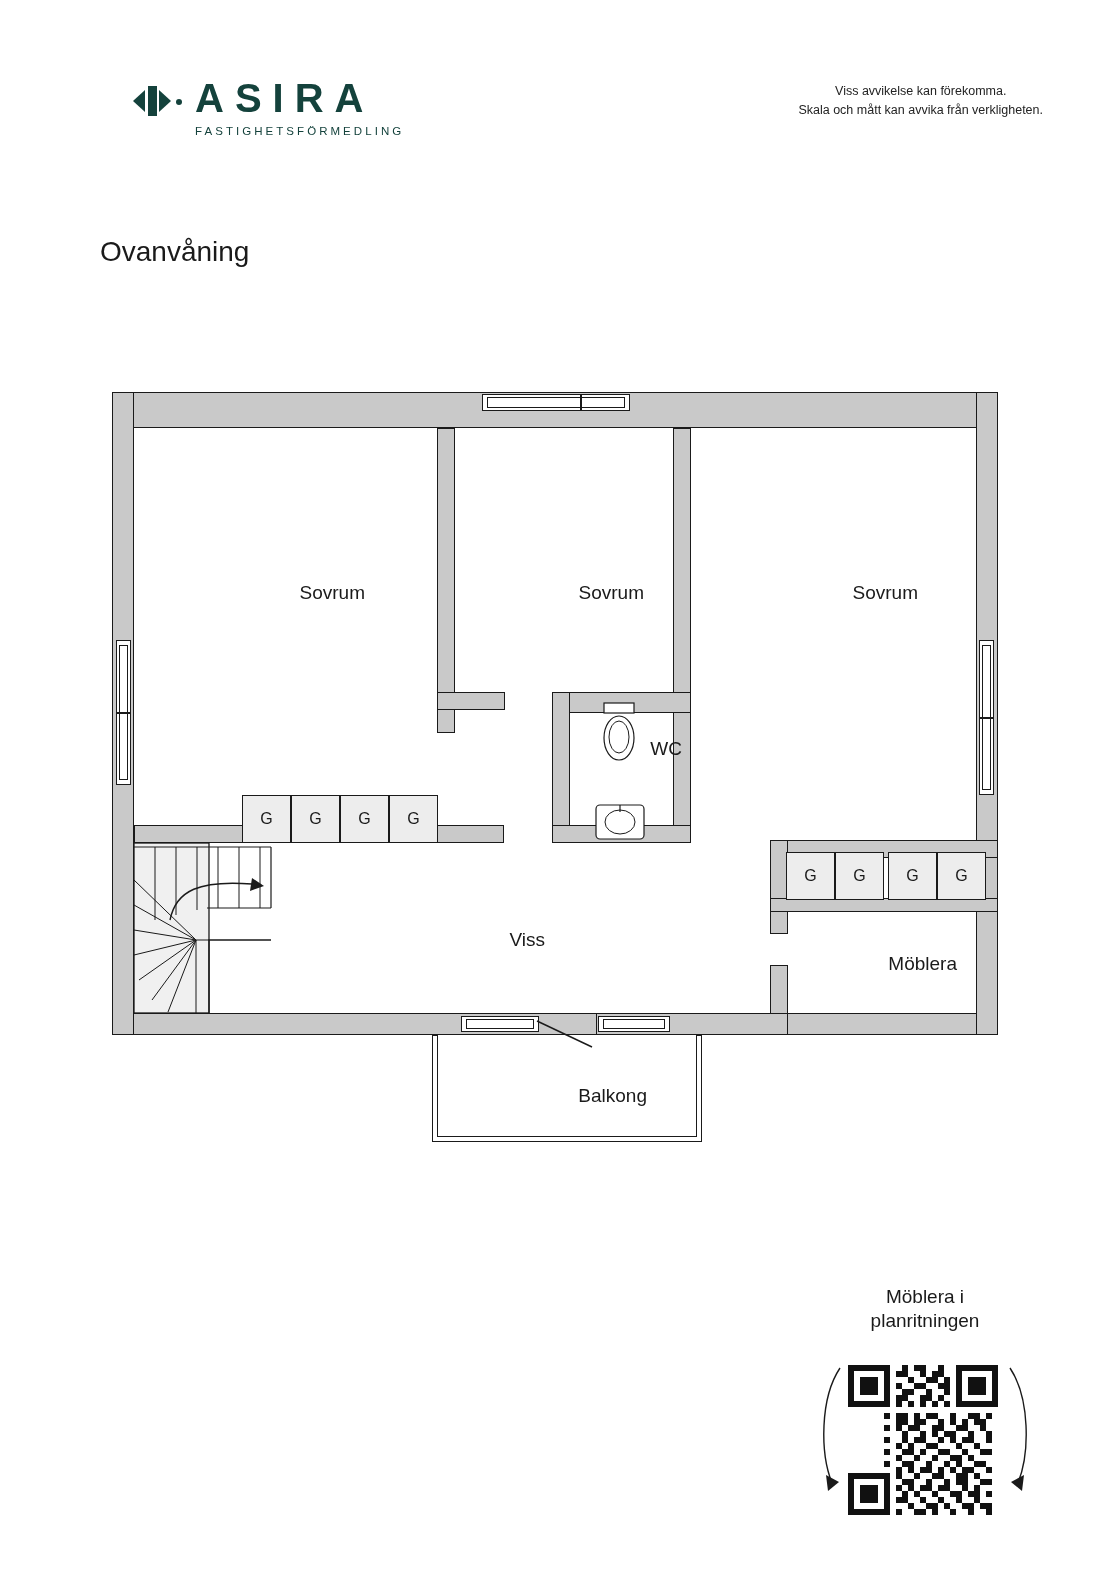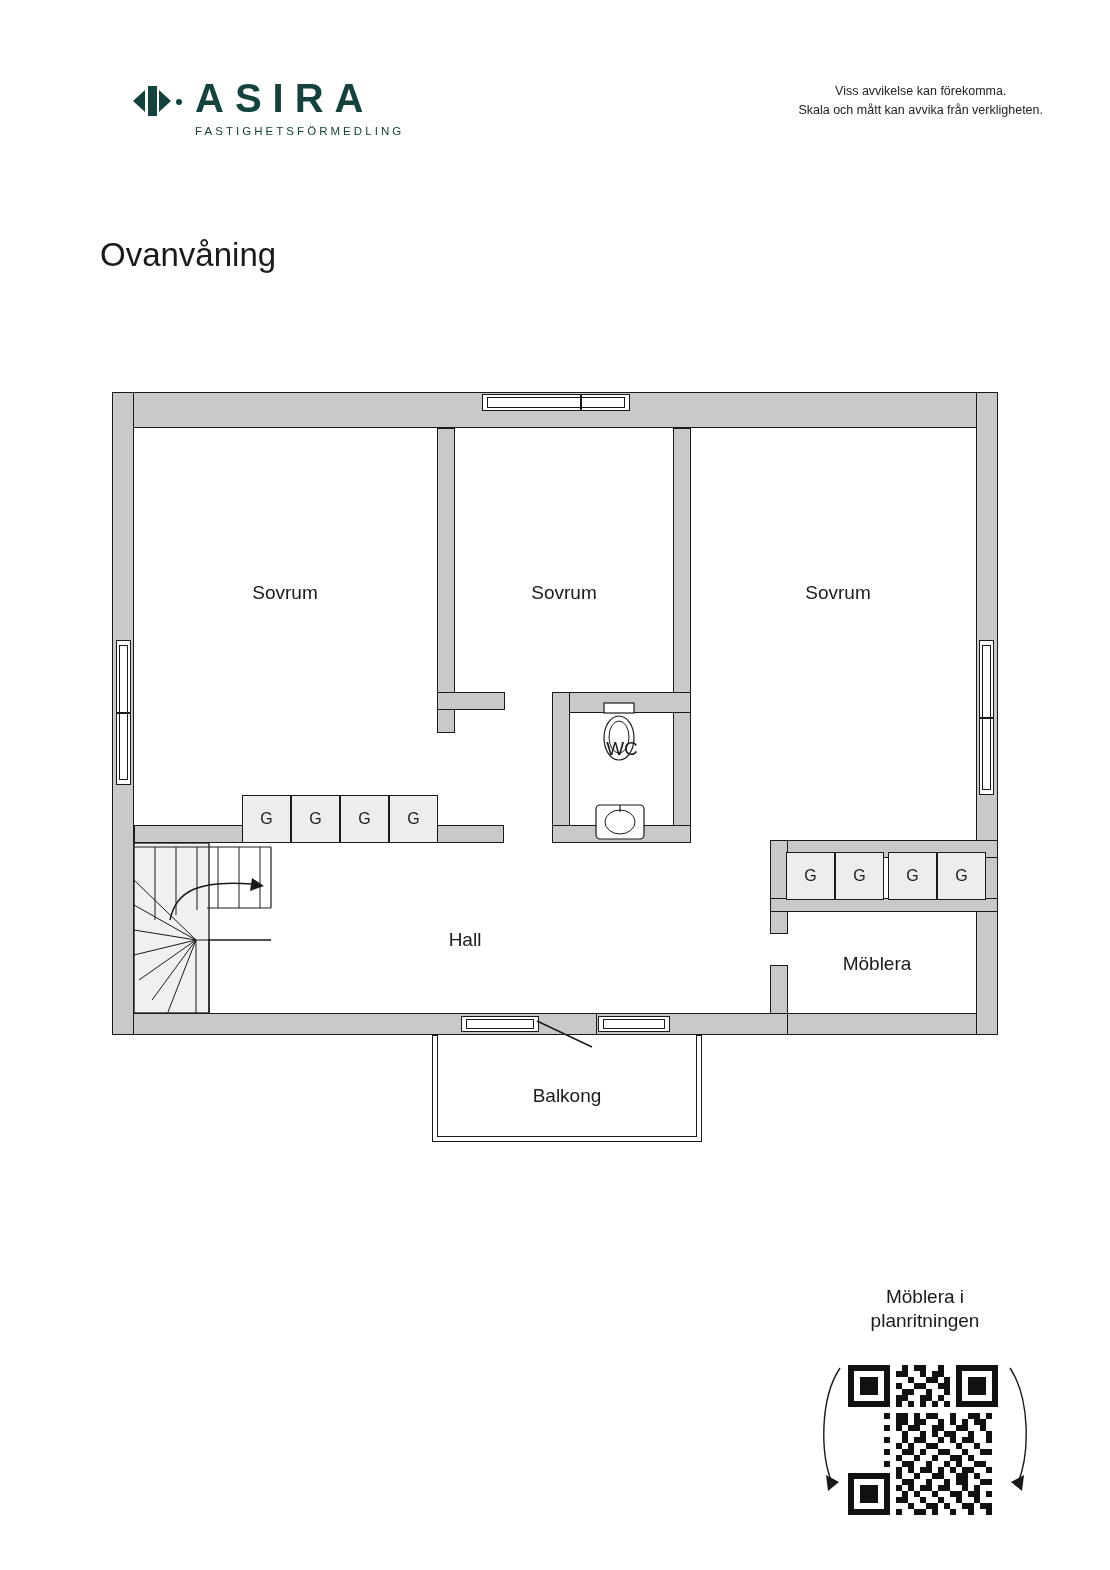--- a/index.html
+++ b/index.html
@@ -82,21 +82,21 @@
     text-align: center;
     font-size: 12.5px;
     color: #232323;
     line-height: 1.5;
   }
 
   
   #page-title {
     position: absolute;
     left: 100px; top: 236px;
-    font-size: 33px;
+    font-size: 28px;
     color: #1a1a1a;
   }
 
   
   #plan {
     position: absolute;
     left: 0; top: 0;
     width: 1110px; height: 1570px;
   }
 
@@ -107,21 +107,21 @@
     box-sizing: border-box;
   }
   .room-fill {
     position: absolute;
     background: #ffffff;
   }
   .label {
     position: absolute;
     font-size: 19px;
     color: #1a1a1a;
-    text-align: center;
+    text-align: right;
     white-space: nowrap;
   }
   .wardrobe {
     position: absolute;
     background: #ededed;
     border: 1.4px solid #1a1a1a;
     box-sizing: border-box;
     font-size: 16px;
     display: flex;
     align-items: center;
@@ -344,21 +344,21 @@
       <rect x="596" y="805" width="48" height="34" rx="4" fill="#ffffff" stroke="#1a1a1a" stroke-width="1.2"></rect>
       <ellipse cx="620" cy="822" rx="15" ry="12" fill="#ffffff" stroke="#1a1a1a" stroke-width="1"></ellipse>
       <line x1="620" y1="805" x2="620" y2="812" stroke="#1a1a1a" stroke-width="1.2"></line>
     </g>
   </svg>
 
   <div class="label" style="left:205px; top:582px; width:160px;">Sovrum</div>
   <div class="label" style="left:484px; top:582px; width:160px;">Sovrum</div>
   <div class="label" style="left:758px; top:582px; width:160px;">Sovrum</div>
   <div class="label" style="left:562px; top:738px; width:120px;">WC</div>
-  <div class="label" style="left:385px; top:929px; width:160px;">Hall</div>
+  <div class="label" style="left:385px; top:929px; width:160px;">Viss</div>
   <div class="label" style="left:797px; top:953px; width:160px;">Möblera</div>
   <div class="label" style="left:487px; top:1085px; width:160px;">Balkong</div>
 
 </div>
 
 <div id="qr-block">
   <div id="qr-caption">
     <div>Möblera i</div>
     <div>planritningen</div>
   </div>

